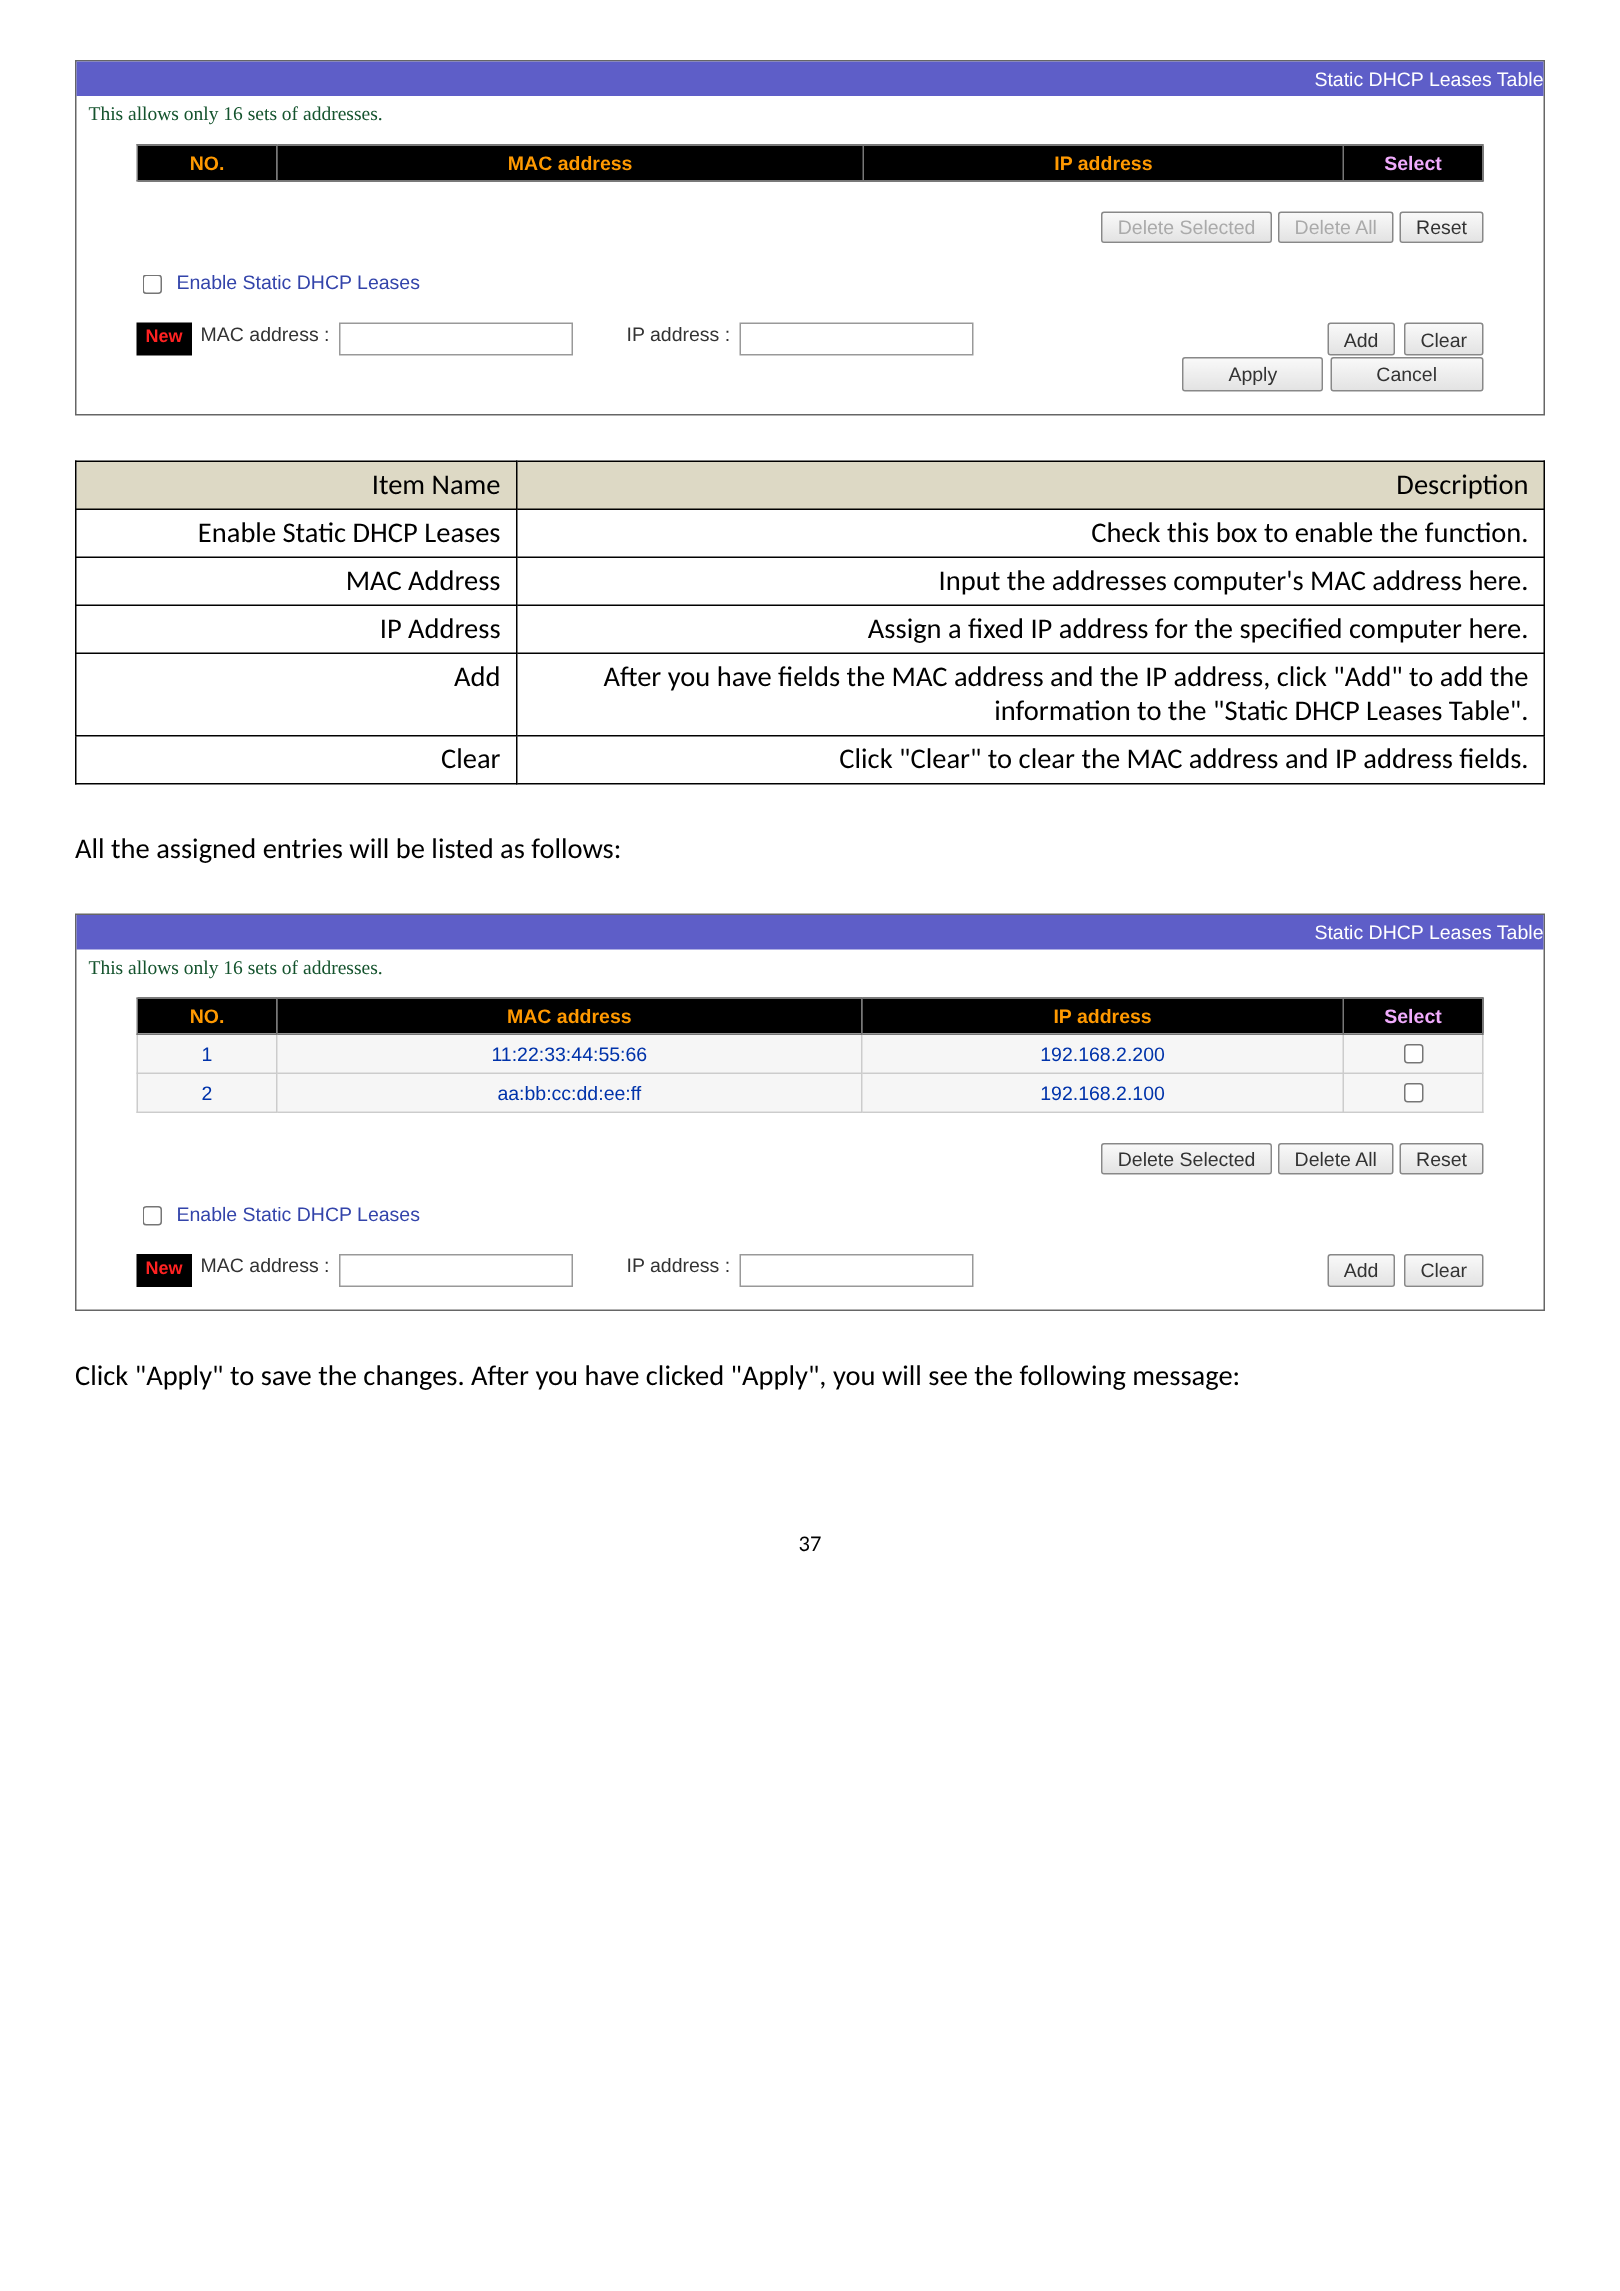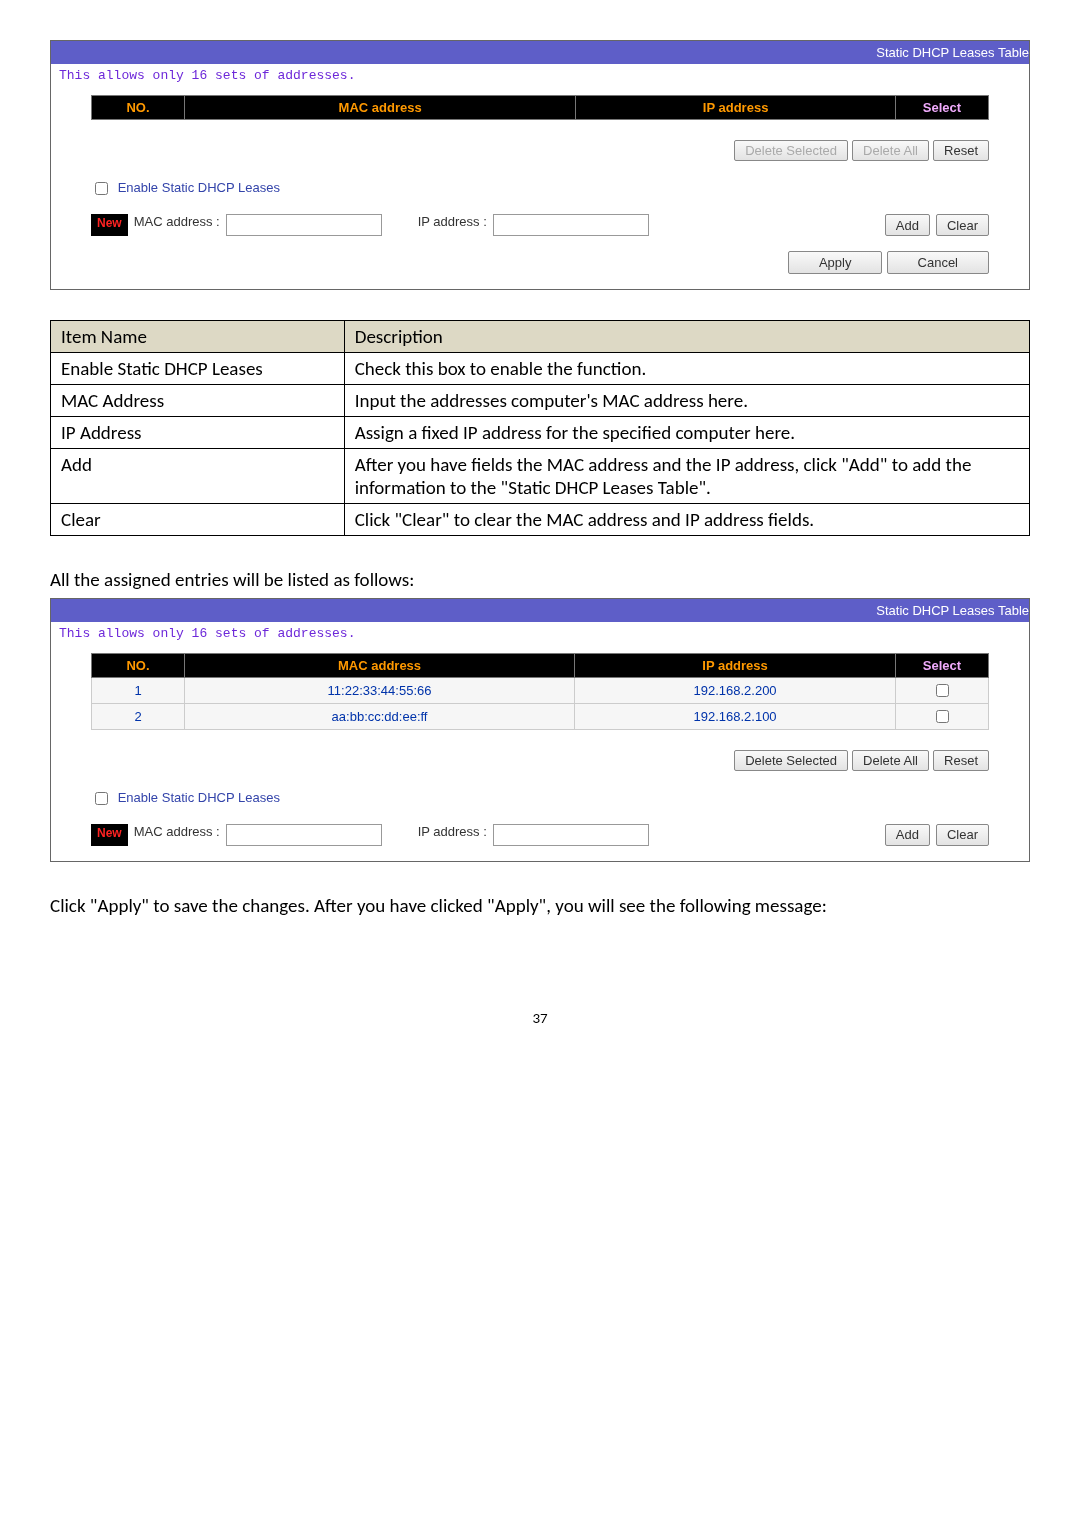--- a/index.html
+++ b/index.html
@@ -19,22 +19,22 @@
     background: #5e5ec8;
     color: #fff;
     text-align: right;
     font-size: 13px;
     padding: 4px 0;
     font-family: Arial, sans-serif;
   }
   .panel-note {
     font-size: 13px;
     padding: 4px 8px;
-    color: #6d28d9;
-    font-family: Liberation Mono, monospace;
+    color: #14532d;
+    font-family: Liberation Serif, serif;
   }
   .dhcp-inner {
     padding: 8px 40px 15px 40px;
   }
   table.dhcp {
     border-collapse: collapse;
     width: 100%;
     font-family: Arial, sans-serif;
     padding-left: 32px;
   }
@@ -98,45 +98,44 @@
     font-weight: bold;
   }
   .new-row input[type="text"] {
     border: 1px solid #999;
     height: 18px;
     width: 150px;
     font-size: 12px;
   }
   .apply-row {
     text-align: right;
-    margin-top: 14px;
   }
   .apply-row .btn {
     padding: 3px 30px;
   }
   table.desc {
     border-collapse: collapse;
     width: 100%;
     margin-bottom: 30px;
     font-size: 19px;
   }
   table.desc th, table.desc td {
     border: 1px solid #000;
     padding: 4px 10px;
-    text-align: left;
+    text-align: right;
     vertical-align: top;
   }
   table.desc th {
     background: #ddd9c5;
     font-weight: normal;
     font-size: 19px;
   }
   p.body {
     font-size: 19px;
-    margin: 4px 0;
+    margin: 28px 0;
     line-height: 1.45;
   }
   .page-num {
     text-align: center;
     font-size: 15px;
     margin-top: 90px;
   }
   .cb-cell { text-align:center; }
   .cb-cell input { }
 </style>

